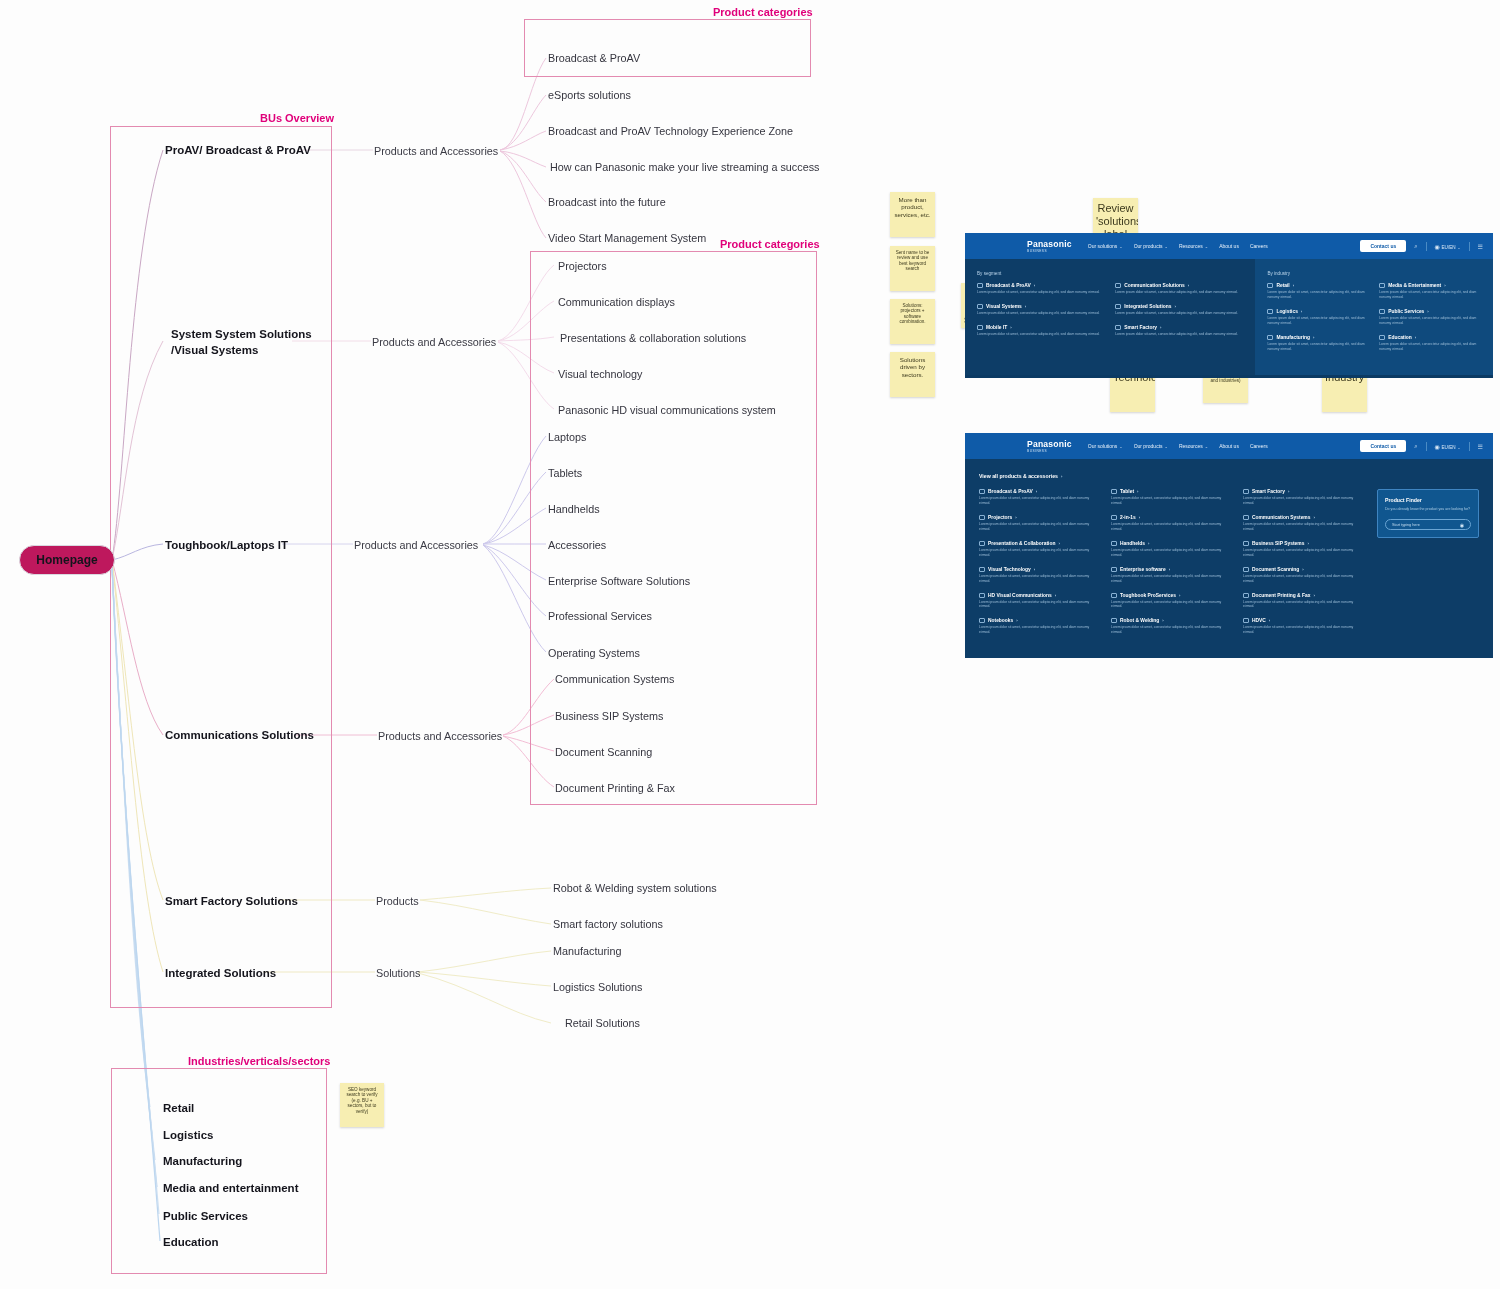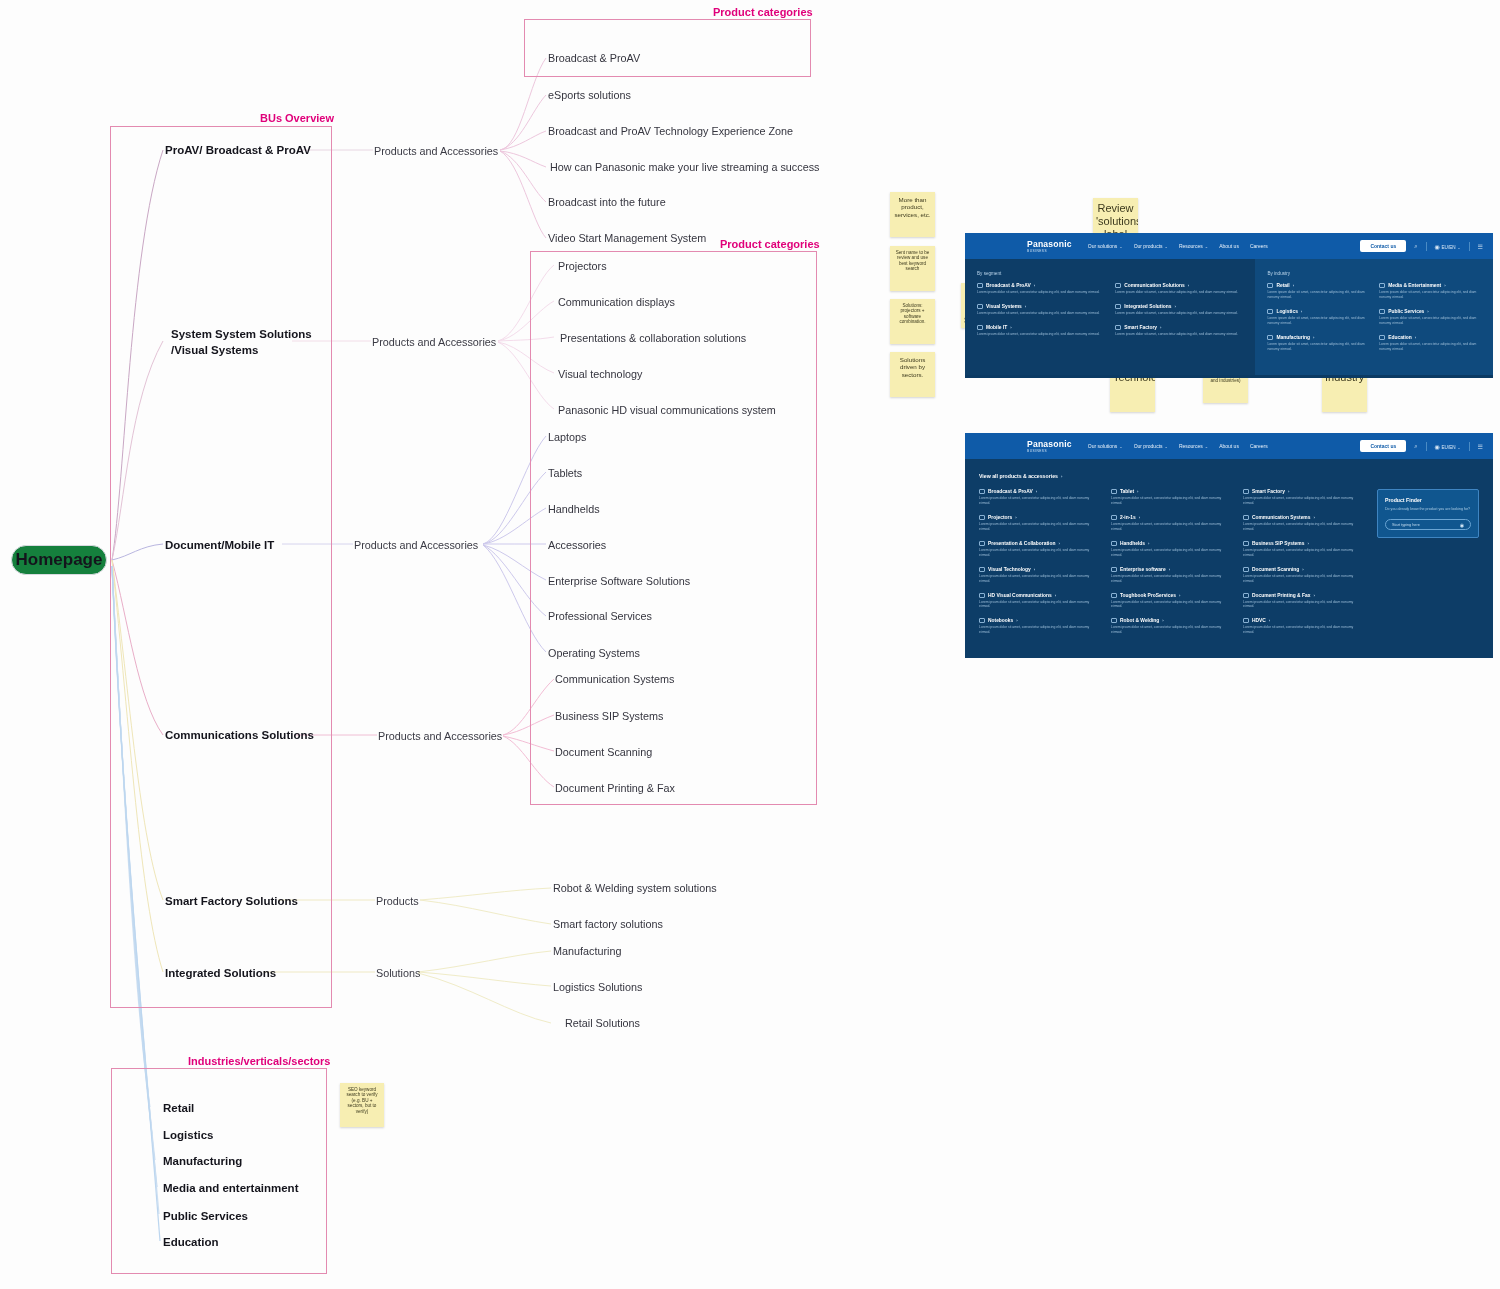--- a/index.html
+++ b/index.html
@@ -28,27 +28,27 @@
     color: #2a2a33;
     line-height: 1.35;
     white-space: nowrap;
   }
   .node.bold { font-weight: bold; color: #14141c; font-size: 11.5px; }
   .node.mid { color: #3a3a44; font-size: 10.8px; }
   .node.leaf { color: #35353f; font-size: 10.8px; }
 
   .root-node {
     position: absolute;
-    left: 11px; top: 545px;
+    left: 19px; top: 545px;
     width: 96px; height: 30px;
     border: 1px solid #d9d9e0;
     border-radius: 15px;
-    background: #15803d;
+    background: #be185d;
     display: flex; align-items: center; justify-content: center;
-    font-size: 17px; font-weight: bold; color: #14141c;
+    font-size: 12px; font-weight: bold; color: #14141c;
   }
 
   
   .frame {
     position: absolute;
     border: 1.3px solid #e38ab0;
     background: transparent;
   }
   .frame-label {
     position: absolute;
@@ -224,21 +224,21 @@
     <div>System System Solutions</div>
     <div>/Visual Systems</div>
   </div>
   <div class="node mid" style="left:372px; top:335px;">Products and Accessories</div>
   <div class="node leaf" style="left:558px; top:259px;">Projectors</div>
   <div class="node leaf" style="left:558px; top:295px;">Communication displays</div>
   <div class="node leaf" style="left:560px; top:331px;">Presentations &amp; collaboration solutions</div>
   <div class="node leaf" style="left:558px; top:367px;">Visual technology</div>
   <div class="node leaf" style="left:558px; top:403px;">Panasonic HD visual communications system</div>
 
-  <div class="node bold" style="left:165px; top:538px;">Document/Mobile IT</div>
+  <div class="node bold" style="left:165px; top:538px;">Toughbook/Laptops IT</div>
   <div class="node mid" style="left:354px; top:538px;">Products and Accessories</div>
   <div class="node leaf" style="left:548px; top:430px;">Laptops</div>
   <div class="node leaf" style="left:548px; top:466px;">Tablets</div>
   <div class="node leaf" style="left:548px; top:502px;">Handhelds</div>
   <div class="node leaf" style="left:548px; top:538px;">Accessories</div>
   <div class="node leaf" style="left:548px; top:574px;">Enterprise Software Solutions</div>
   <div class="node leaf" style="left:548px; top:609px;">Professional Services</div>
   <div class="node leaf" style="left:548px; top:646px;">Operating Systems</div>
 
   <div class="node bold" style="left:165px; top:728px;">Communications Solutions</div>

